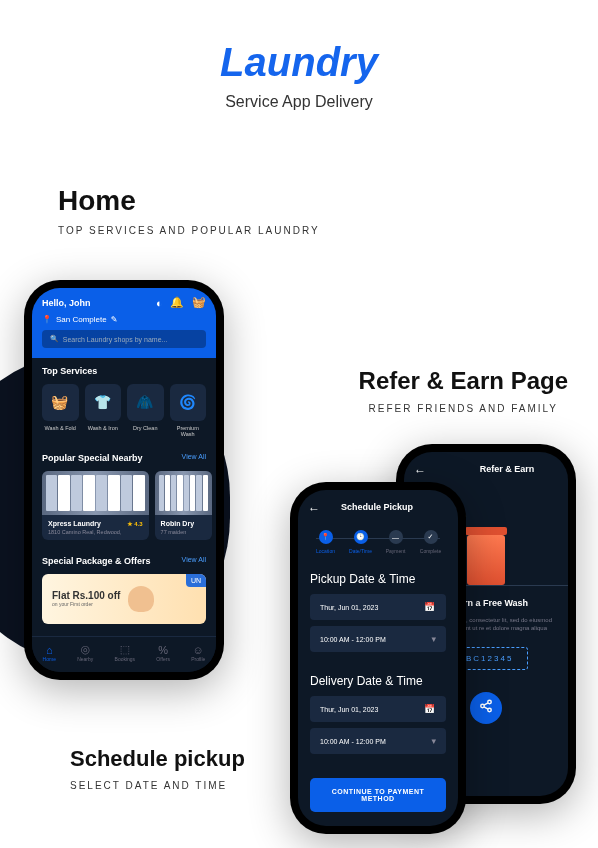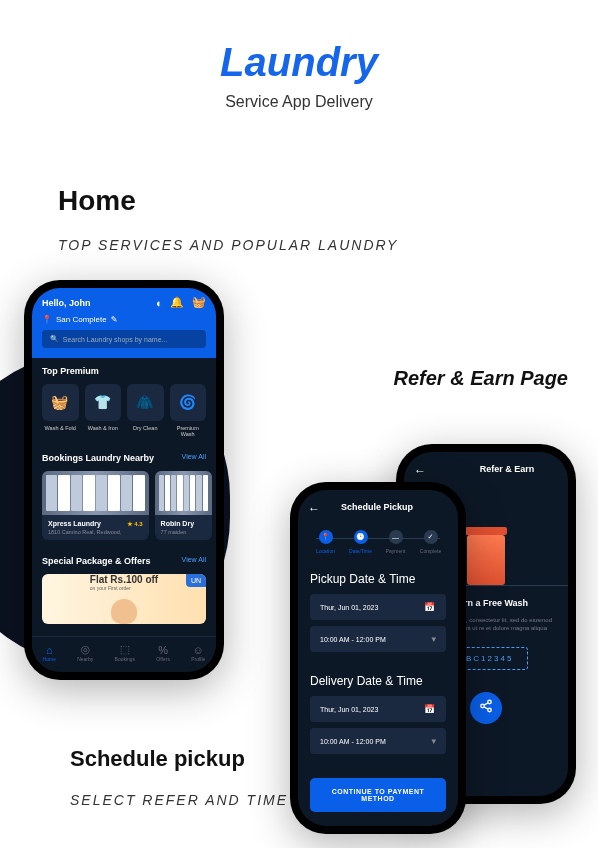--- a/index.html
+++ b/index.html
@@ -4,25 +4,25 @@
 <style>
 * { margin: 0; padding: 0; box-sizing: border-box; font-family: -apple-system, BlinkMacSystemFont, 'Segoe UI', sans-serif; }
 body { width: 598px; height: 848px; background: #fff; position: relative; overflow: hidden; }
 
 .page-title { text-align: center; margin-top: 40px; }
 .page-title h1 { font-size: 40px; font-weight: 800; color: #1565ed; font-style: italic; }
 .page-title p { font-size: 16px; color: #333; margin-top: 8px; }
 
 .section-label { position: absolute; }
 .section-label h2 { font-size: 28px; font-weight: 800; color: #111; }
-.section-label p { font-size: 14px; letter-spacing: 2px; color: #333; margin-top: 20px; font-style: italic; }
+.section-label p { font-size: 10px; letter-spacing: 2px; color: #333; margin-top: 8px; }
 
 .home-label { top: 185px; left: 58px; }
 .refer-label { top: 367px; right: 30px; text-align: right; }
-.refer-label h2 { font-size: 20px; font-style: italic; }
+.refer-label h2 { font-size: 24px; }
 .refer-label p { text-align: center; }
 .schedule-label { top: 746px; left: 70px; }
 .schedule-label h2 { font-size: 22px; }
 
 .blob { position: absolute; top: 355px; left: -60px; width: 290px; height: 310px; background: #0b1220; border-radius: 50% 48% 50% 55%; }
 
 .phone { position: absolute; border-radius: 36px; background: #000; padding: 8px; box-shadow: 0 10px 40px rgba(0,0,0,0.3); }
 .phone-screen { width: 100%; height: 100%; border-radius: 28px; overflow: hidden; background: #0d1826; position: relative; }
 
 .phone-home { top: 280px; left: 24px; width: 200px; height: 400px; z-index: 3; }
@@ -111,25 +111,26 @@
   <p>Service App Delivery</p>
 </div>
 
 <div class="section-label home-label">
   <h2>Home</h2>
   <p>TOP SERVICES AND POPULAR LAUNDRY</p>
 </div>
 
 <div class="section-label refer-label">
   <h2>Refer &amp; Earn Page</h2>
+  <p>REFER FRIENDS AND FAMILY</p>
 </div>
 
 <div class="section-label schedule-label">
   <h2>Schedule pickup</h2>
-  <p>SELECT REFER AND TIME</p>
+  <p>SELECT DATE AND TIME</p>
 </div>
 
 <div class="blob"></div>
 
 <div class="phone phone-refer">
   <div class="phone-screen">
     <div class="refer-toolbar">
       <span class="back">←</span>
       <span class="refer-title">Refer &amp; Earn</span>
     </div>
@@ -173,21 +174,21 @@
         <span>✎</span>
       </div>
       <div class="home-search">
         <span>🔍</span>
         <span>Search Laundry shops by name...</span>
       </div>
     </div>
 
     <div class="home-section">
       <div class="home-section-title">
-        <span>Top Premium</span>
+        <span>Top Services</span>
       </div>
       <div class="services-row" id="services-row">
           <div class="service-item">
     <div class="service-box">🧺</div>
     <div class="service-label">Wash &amp; Fold</div>
   </div>
           <div class="service-item">
     <div class="service-box">👕</div>
     <div class="service-label">Wash &amp; Iron</div>
   </div>
@@ -197,21 +198,21 @@
   </div>
           <div class="service-item">
     <div class="service-box">🌀</div>
     <div class="service-label">Premium Wash</div>
   </div>
         </div>
     </div>
 
     <div class="home-section">
       <div class="home-section-title">
-        <span>Bookings Laundry Nearby</span>
+        <span>Popular Special Nearby</span>
         <span class="view-all">View All</span>
       </div>
       <div class="nearby-row" id="nearby-row">
           <div class="nearby-card">
     <div class="nearby-img">
               <div class="nearby-hangers">
                 <div class="hanger"></div>
                 <div class="hanger"></div>
                 <div class="hanger"></div>
                 <div class="hanger"></div>
@@ -250,21 +251,21 @@
     </div>
   </div>
         </div>
     </div>
 
     <div class="home-section">
       <div class="home-section-title">
         <span>Special Package &amp; Offers</span>
         <span class="view-all">View All</span>
       </div>
-      <div class="offer-card" style="position:relative;flex-direction:column;">
+      <div class="offer-card" style="position:relative;">
         <div>
           <div class="offer-text">Flat Rs.100 off</div>
           <div class="offer-sub">on your First order</div>
         </div>
         <div class="offer-person"></div>
         <div class="offer-tag">UN</div>
       </div>
     </div>
 
     <div class="bottom-nav" id="bottom-nav">

